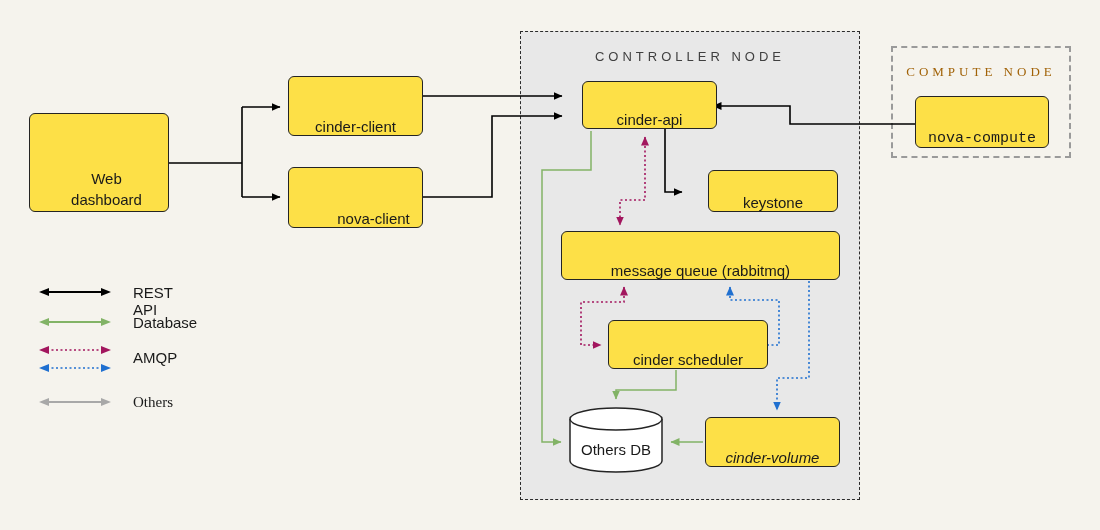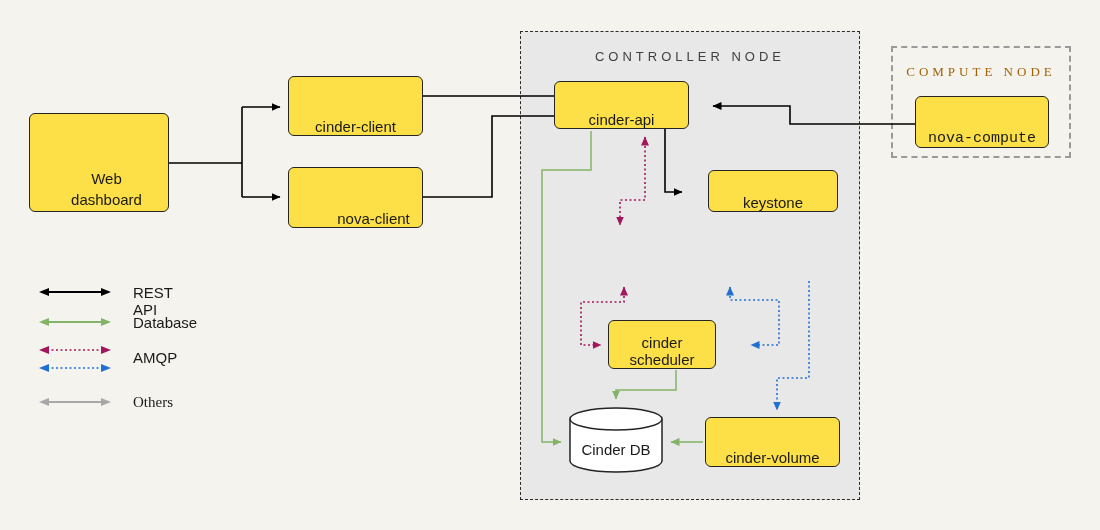--- a/index.html
+++ b/index.html
@@ -127,33 +127,36 @@
 
   <div class="box" style="left:29px;top:113px;width:140px;height:99px;padding-left:15px;">
     <span class="weblabel">Web dashboard</span>
   </div>
   <div class="box" style="left:288px;top:76px;width:135px;height:60px;">
     <span>cinder-client</span>
   </div>
   <div class="box" style="left:288px;top:167px;width:135px;height:61px;padding-left:36px;">
     <span>nova-client</span>
   </div>
-  <div class="box" style="left:554px;top:81px;width:135px;height:48px;">
+  <div class="box" style="left:582px;top:81px;width:135px;height:48px;">
     <span>cinder-api</span>
   </div>
   <div class="box" style="left:690px;top:170px;width:130px;height:42px;margin-left:18px;">
     <span>keystone</span>
   </div>
-  <div class="box" style="left:608px;top:320px;width:108px;height:49px;">
+  <div class="box" style="left:561px;top:231px;width:279px;height:49px;">
+    <span>message queue (rabbitmq)</span>
+  </div>
+  <div class="box" style="left:608px;top:320px;width:160px;height:49px;">
     <span>cinder scheduler</span>
   </div>
-  <div class="box" style="left:705px;top:417px;width:135px;height:50px;">
+  <div class="box" style="left:705px;top:417px;width:135px;height:50px;font-style:italic;">
     <span>cinder-volume</span>
   </div>
-  <div class="dblabel" style="left:570px;top:441px;width:92px;">Cinder DB</div>
+  <div class="dblabel" style="left:570px;top:441px;width:92px;">Others DB</div>
   <div class="box" style="left:915px;top:96px;width:134px;height:52px;font-family:Liberation Mono, monospace;">
     <span>nova-compute</span>
   </div>
 
   <div>
     <div class="lg-row" style="left:37px;top:286px;">
       <svg width="76" height="12">
         <path d="M10,6 H66" stroke="#000000" stroke-width="1.8" fill="none"></path>
         <path d="M2,6 L12,2 L12,10 Z" fill="#000000"></path>
         <path d="M74,6 L64,2 L64,10 Z" fill="#000000"></path>

